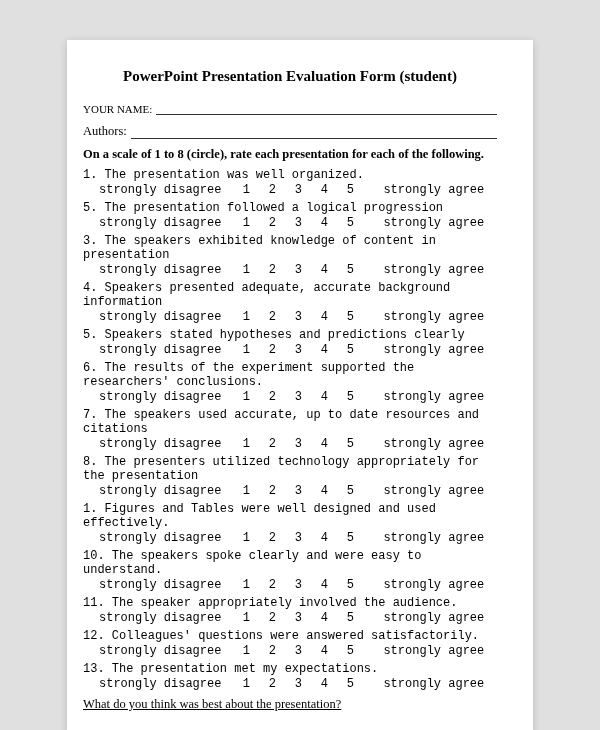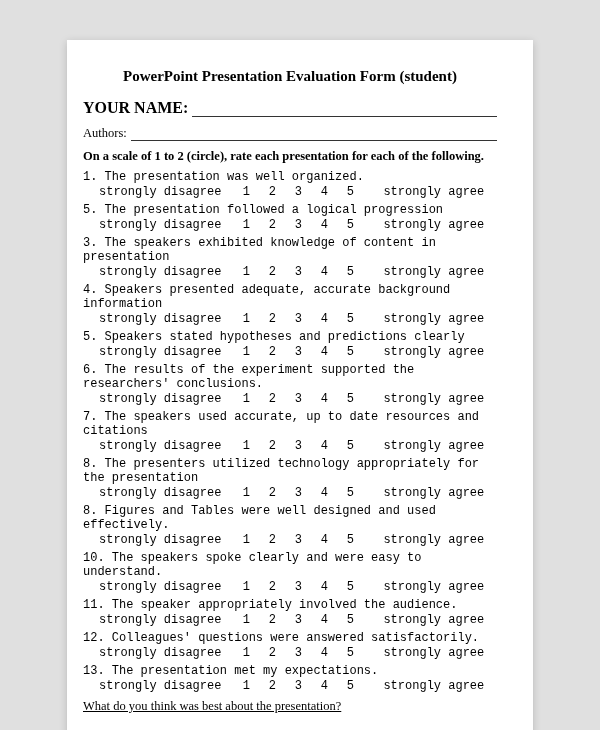--- a/index.html
+++ b/index.html
@@ -34,22 +34,22 @@
       margin-bottom: 14px;
     }
 
     .field-row {
       display: flex;
       align-items: flex-end;
       margin-bottom: 8px;
     }
 
     .field-label {
-      font-size: 16px;
-      font-weight: bold;
+      font-size: 11px;
+      font-weight: normal;
       white-space: nowrap;
       margin-right: 4px;
     }
 
     .field-line {
       flex: 1;
       border-bottom: 1px solid #333;
       height: 16px;
     }
 
@@ -136,21 +136,21 @@
 
   <div class="spacer"></div>
 
   <div class="field-row">
     <span class="field-label-normal">Authors:</span>
     <div class="field-line"></div>
   </div>
 
   <div style="margin-top:6px;"></div>
 
-  <div class="instructions">On a scale of 1 to 2 (circle), rate each presentation for each of the following.</div>
+  <div class="instructions">On a scale of 1 to 8 (circle), rate each presentation for each of the following.</div>
 
   <div id="questions-container">
   <div class="question-block">
         <div class="question-text">1. The presentation was well organized.</div>
         <div class="rating-row">
           <span class="strongly-disagree">strongly disagree</span>
           <div class="numbers">
             <span class="num">1</span>
             <span class="num">2</span>
             <span class="num">3</span>
@@ -252,21 +252,21 @@
             <span class="num">1</span>
             <span class="num">2</span>
             <span class="num">3</span>
             <span class="num">4</span>
             <span class="num">5</span>
           </div>
           <span class="strongly-agree">strongly agree</span>
         </div>
       </div>
       <div class="question-block">
-        <div class="question-text">8. Figures and Tables were well designed and used effectively.</div>
+        <div class="question-text">1. Figures and Tables were well designed and used effectively.</div>
         <div class="rating-row">
           <span class="strongly-disagree">strongly disagree</span>
           <div class="numbers">
             <span class="num">1</span>
             <span class="num">2</span>
             <span class="num">3</span>
             <span class="num">4</span>
             <span class="num">5</span>
           </div>
           <span class="strongly-agree">strongly agree</span>

